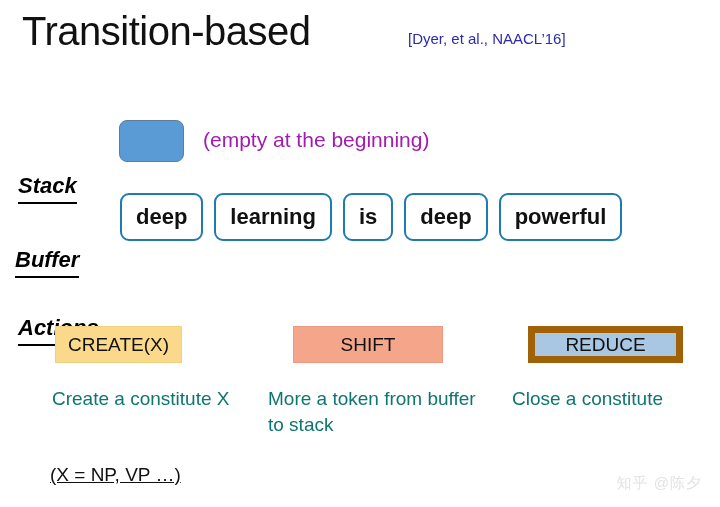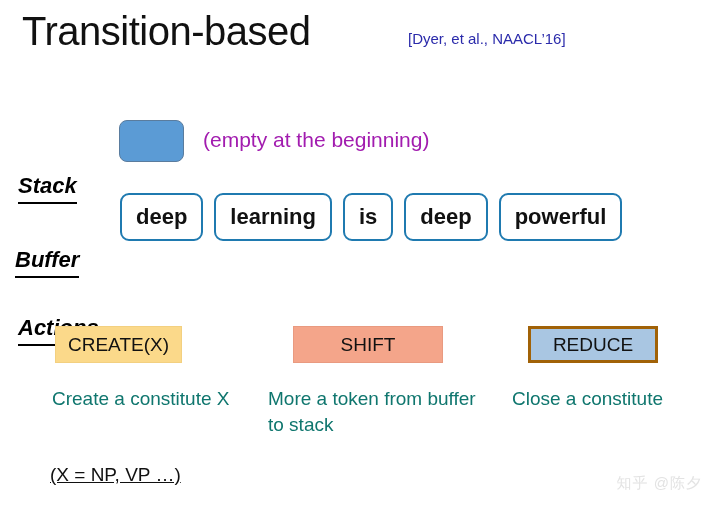--- a/index.html
+++ b/index.html
@@ -128,23 +128,23 @@
   .chip-shift {
     left: 293px;
     top: 326px;
     width: 150px;
     background: #f4a58a;
     border: 1px solid #e99a80;
   }
   .chip-reduce {
     left: 528px;
     top: 326px;
-    width: 130px;
+    width: 155px;
     background: #a9c6e2;
-    border: 3px solid #a16207;
+    border: 7px solid #a16207;
   }
 
   
   .desc {
     position: absolute;
     font-size: 19px;
     line-height: 1.38;
     color: #0f766e;
   }
   .desc-create { left: 52px;  top: 386px; width: 190px; }

